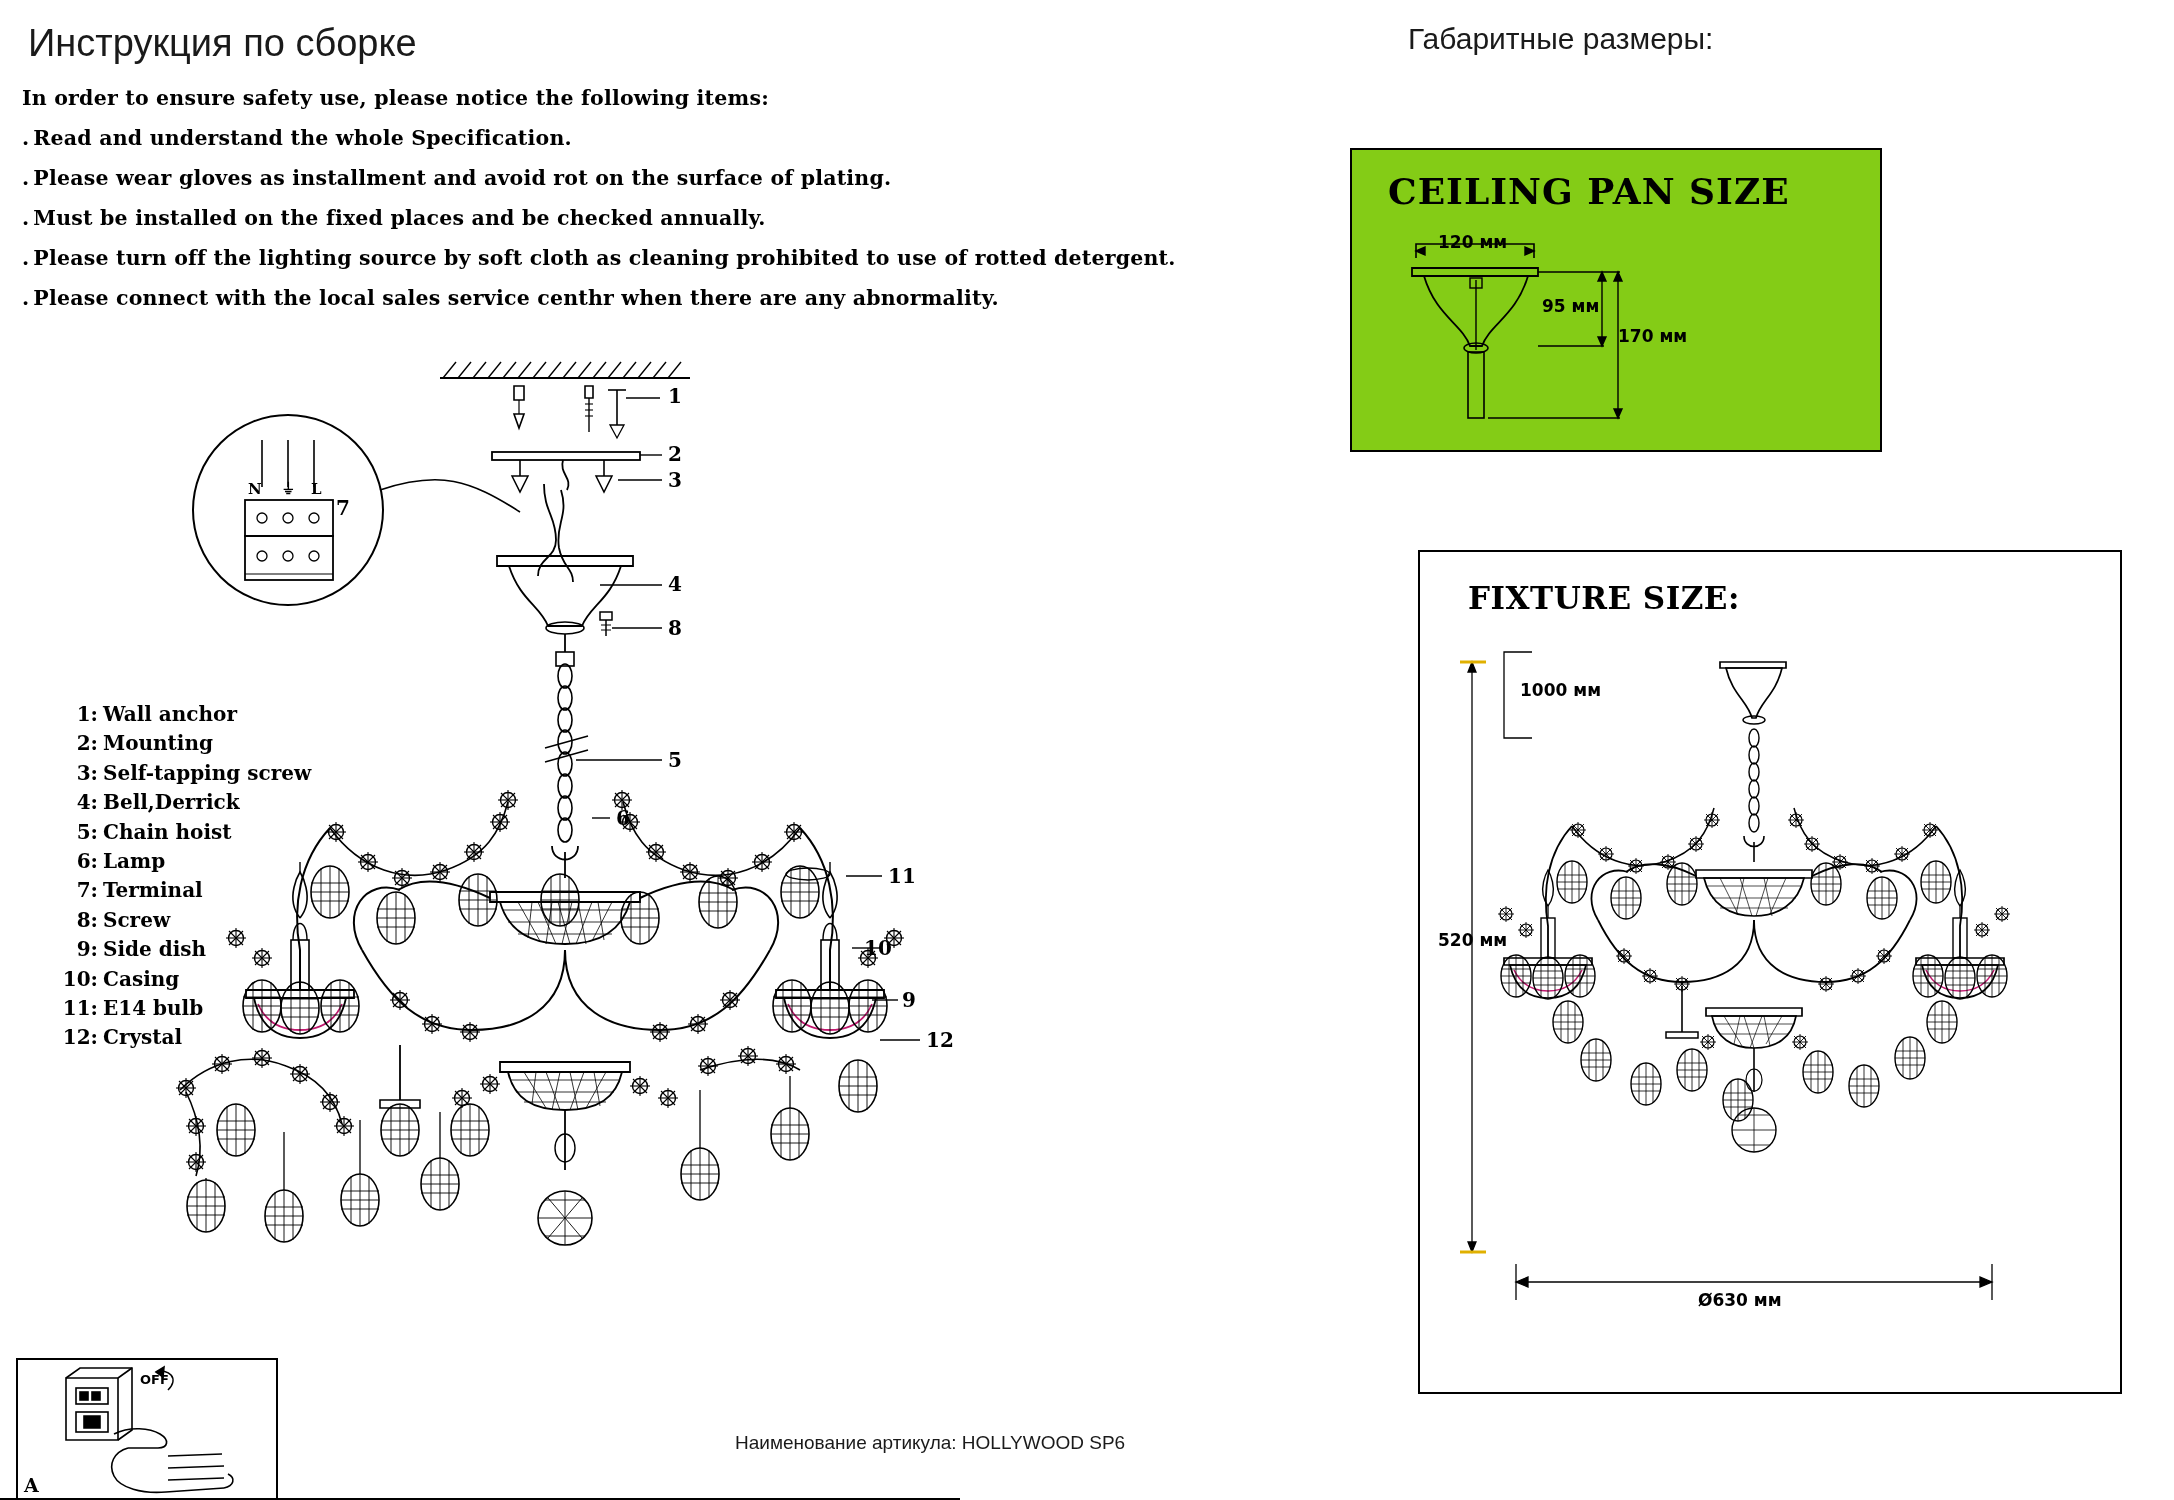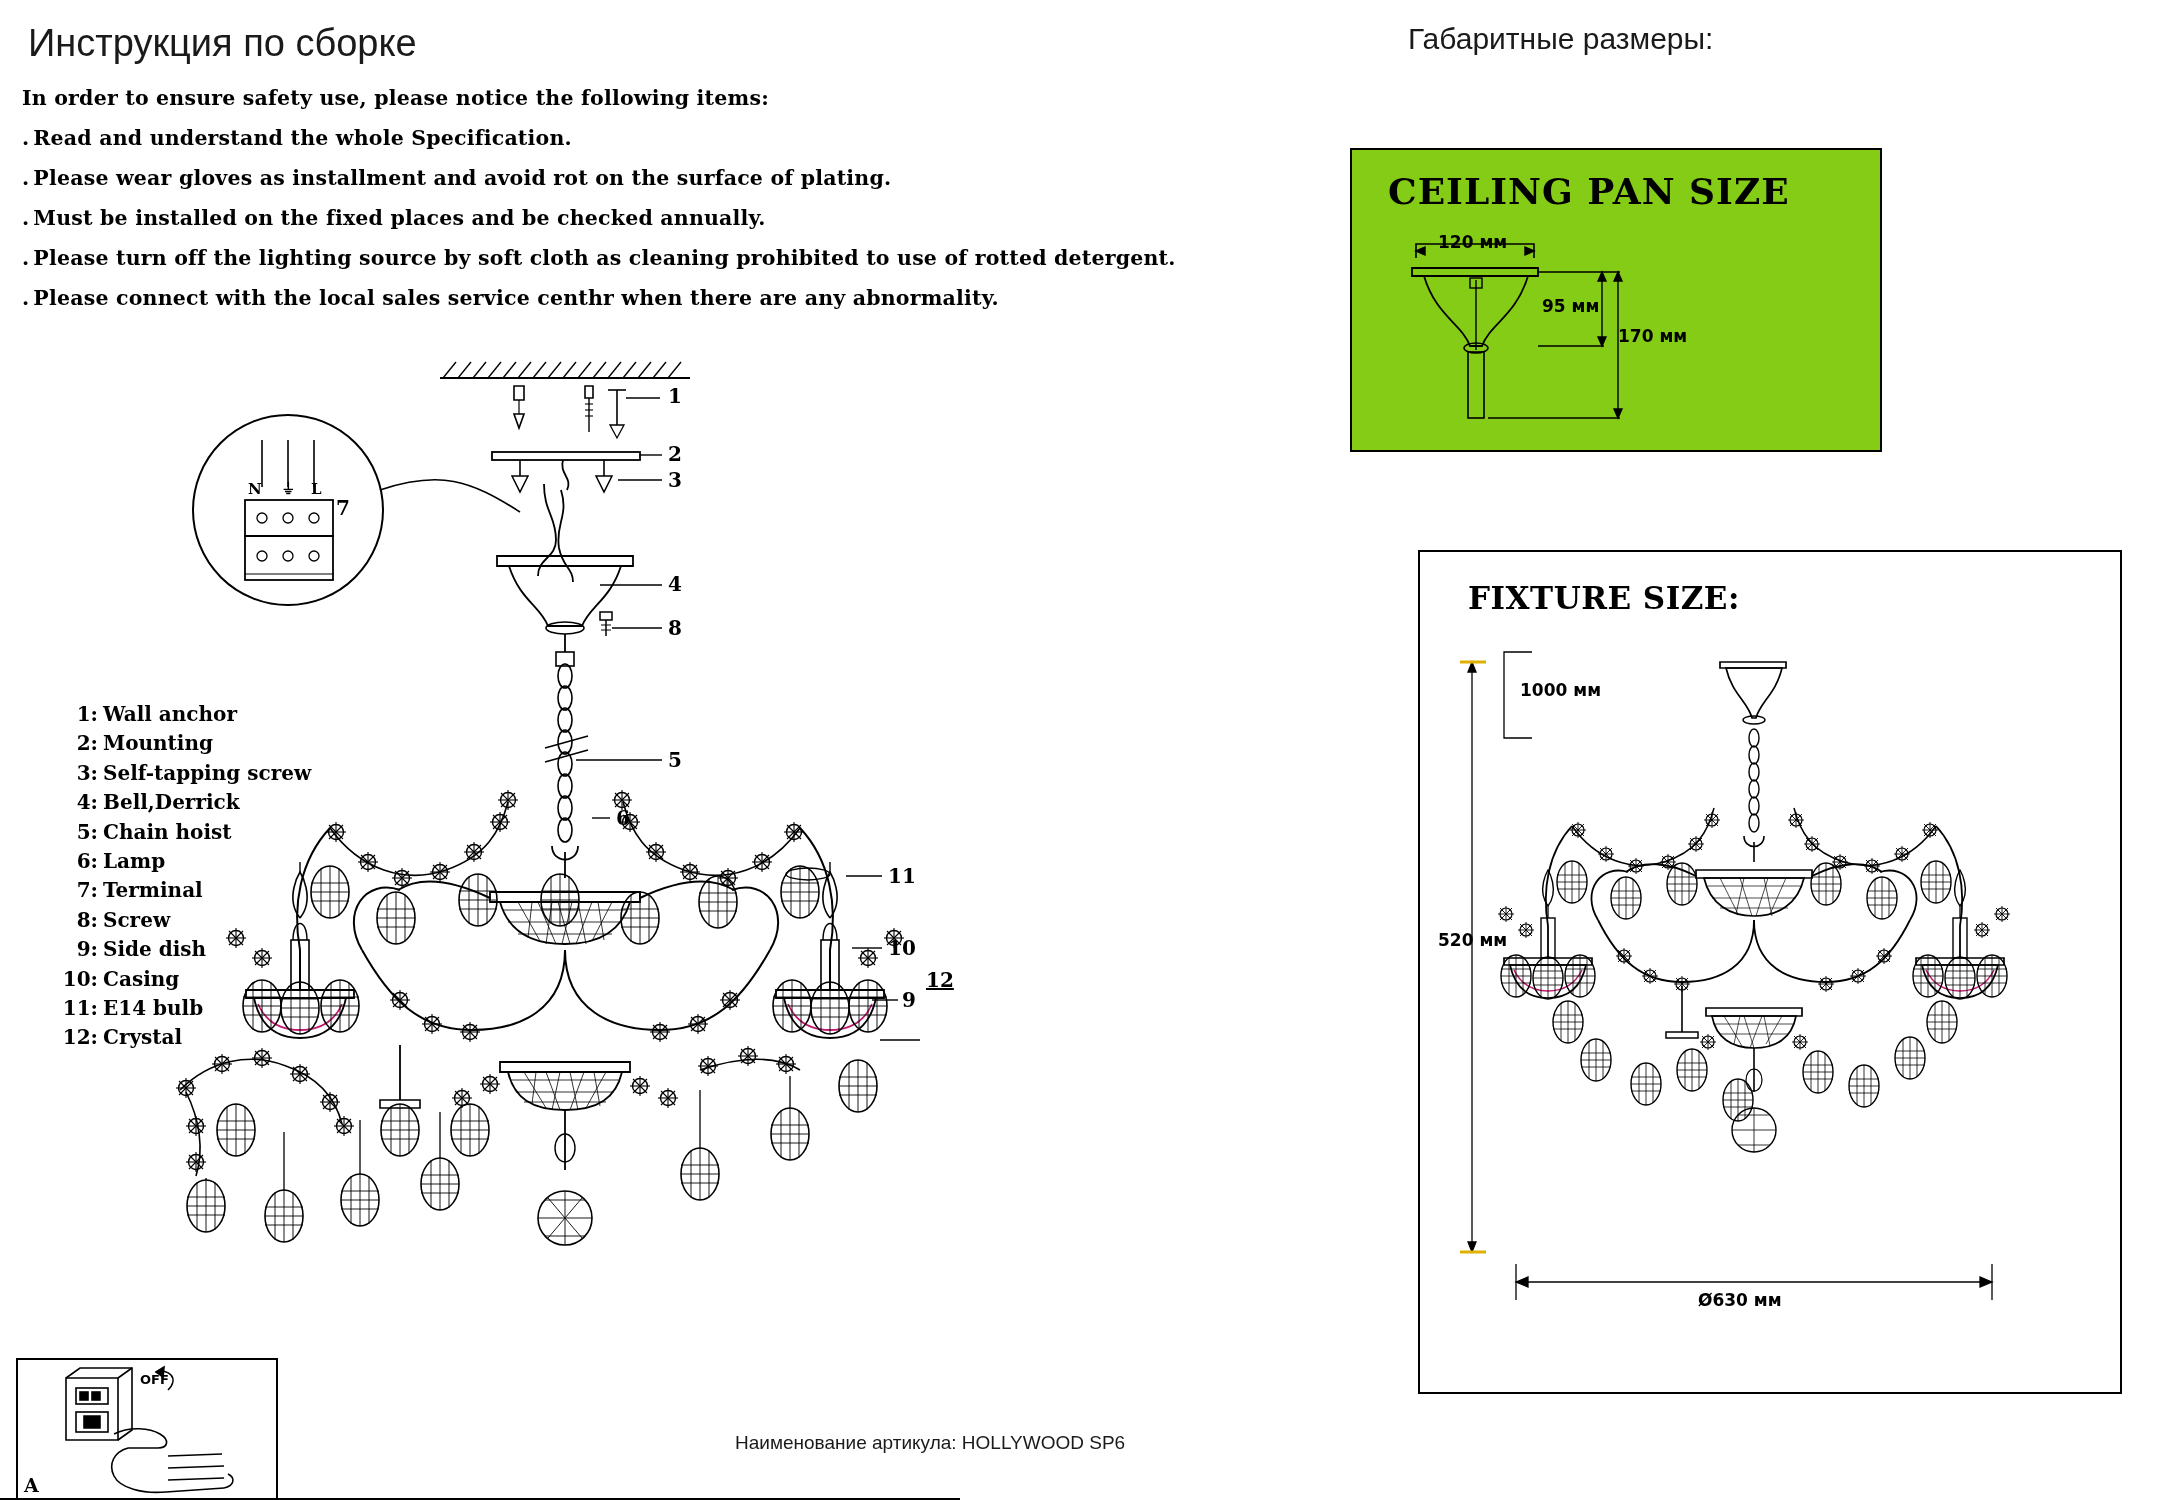--- a/index.html
+++ b/index.html
@@ -524,23 +524,23 @@
 
   <div class="callout" style="left:668px; top:384px;">1</div>
   <div class="callout" style="left:668px; top:442px;">2</div>
   <div class="callout" style="left:668px; top:468px;">3</div>
   <div class="callout" style="left:668px; top:572px;">4</div>
   <div class="callout" style="left:668px; top:616px;">8</div>
   <div class="callout" style="left:668px; top:748px;">5</div>
   <div class="callout" style="left:616px; top:806px;">6</div>
   <div class="callout" style="left:336px; top:496px;">7</div>
   <div class="callout" style="left:888px; top:864px;">11</div>
-  <div class="callout" style="left:888px; top:936px;">10</div>
+  <div class="callout" style="left:864px; top:936px;">10</div>
   <div class="callout" style="left:902px; top:988px;">9</div>
-  <div class="callout" style="left:926px; top:968px;text-decoration:underline;">12</div>
+  <div class="callout" style="left:926px; top:1028px;">12</div>
 
   <div id="right-title">Габаритные размеры:</div>
 
   <div id="ceiling-box">
     <div id="ceiling-label">CEILING PAN SIZE</div>
 
     <svg class="svgwrap" width="528" height="300" viewBox="0 0 528 300">
 
       <g stroke="#000" fill="none" stroke-width="1.6">
         <path d="M64 108 l0 -14 l118 0 l0 14"></path>

